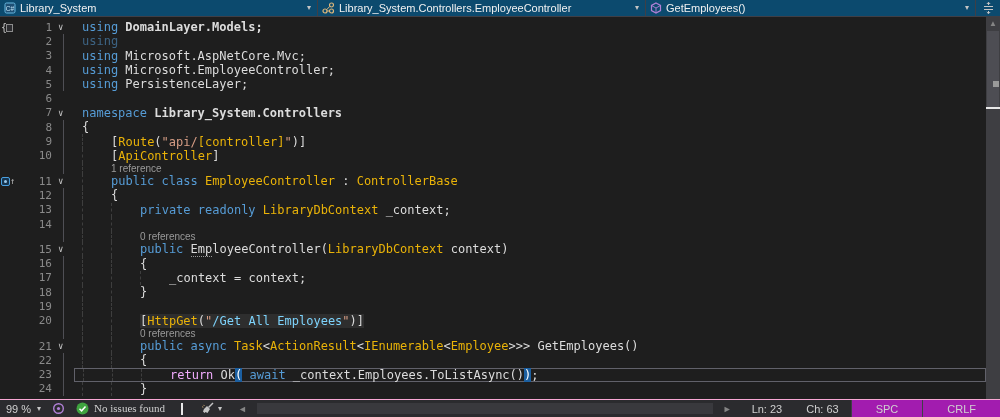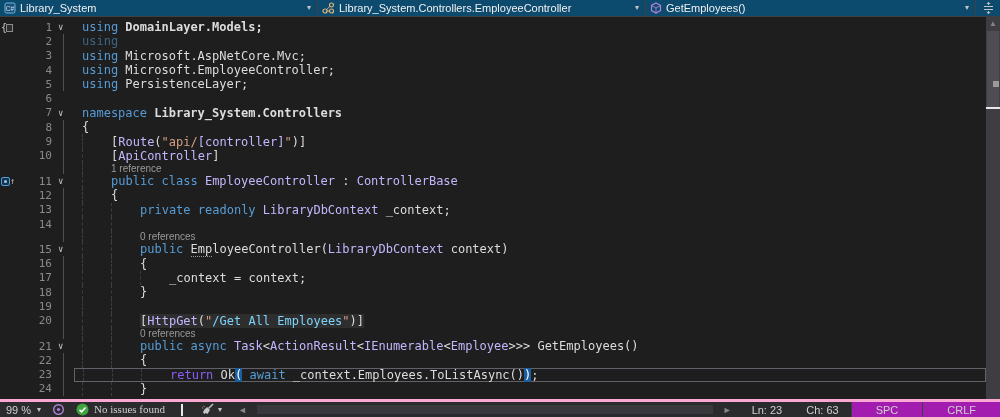--- a/index.html
+++ b/index.html
@@ -24,22 +24,22 @@
   .gcell{width:20px;flex:none;display:flex;align-items:center;justify-content:flex-start;position:relative;}
   .ncell{width:34px;flex:none;text-align:right;color:#8a8a8a;font-size:11px;padding-right:2px;font-family:"DejaVu Sans Mono","Liberation Mono",monospace;}
   .ocell{width:20px;flex:none;align-self:stretch;position:relative;}
   .ocell.oline::after{content:"";position:absolute;left:9px;top:0;bottom:0;border-left:1px solid #4f4f55;}
   .ocell .chev{position:absolute;left:4px;top:50%;transform:translateY(-52%);color:#c5c5c5;font-size:9px;}
   .cwrap{flex:1;align-self:stretch;display:flex;align-items:center;padding-left:8px;position:relative;}
   .cwrap.cur{border:1px solid #61616a;}
   .guide{width:29px;flex:none;align-self:stretch;border-left:1px dashed #3e3e3e;}
   .tok{white-space:pre;}
   .kw{color:#569cd6;}
-  .ctl{color:#8b5cf6;}
-  .ty{color:#c4b5fd;}
+  .ctl{color:#f0abfc;}
+  .ty{color:#eab308;}
   .str{color:#d69d85;}
   .strl{color:#7dd3fc;}
   .pl{color:#dcdcdc;}
   .b{font-weight:bold;}
   .hi{background:#1b5fa0;color:#ffffff;}
   .clt{color:#9a9a9a;font-size:10px;font-family:"Liberation Sans",sans-serif;}
   .sug{border-bottom:1px dotted #9a9a9a;}
   .dimline{opacity:.55;}
   .linehl{display:flex;background:rgba(150,150,150,.14);}
   
@@ -50,21 +50,21 @@
   .gup{color:#b8b8b8;font-size:9px;margin-left:0px;}
 
   
   .vscroll{position:absolute;top:0;right:0;bottom:0;width:14px;background:#3e3e42;}
   .vscroll .sarrow{position:absolute;top:1px;left:0;width:14px;height:12px;color:#858585;font-size:8px;text-align:center;line-height:12px;}
   .vthumb{position:absolute;left:1px;right:1px;top:14px;height:76px;background:#4d4d53;}
   .vmark{position:absolute;right:1px;top:64px;width:6px;height:6px;background:#9a9a9a;}
   .vcaretline{position:absolute;left:0;right:0;top:90px;height:2px;background:#e8e8e8;}
 
   
-  .statusbar{height:18px;flex:none;background:#2b2b2e;border-top:3px solid #f9a8d4;display:flex;align-items:center;font-size:11px;color:#d0d0d0;}
+  .statusbar{height:18px;flex:none;background:#2b2b2e;border-top:1px solid #f9a8d4;display:flex;align-items:center;font-size:11px;color:#d0d0d0;}
   .zoomlbl{padding:0 4px 0 6px;white-space:nowrap;}
   .zoomcaret{padding:0 6px 0 2px;}
   .sicon{display:flex;align-items:center;padding:0 5px;}
   .issues{display:flex;gap:5px;padding:0 6px;white-space:nowrap;font-family:Liberation Serif, serif;}
   .vsep{width:2px;height:12px;background:#e8e8e8;margin:0 10px;flex:none;}
   .broomwrap{display:flex;align-items:center;gap:3px;padding:0 8px;}
   .harrow{color:#858585;font-size:9px;padding:0 8px;flex:none;}
   .htrack{flex:1;align-self:stretch;background:#2b2b2e;position:relative;}
   .hthumb{position:absolute;left:2px;right:2px;top:3px;bottom:3px;background:#39393d;}
   .seg{padding:0 12px;white-space:nowrap;flex:none;}

